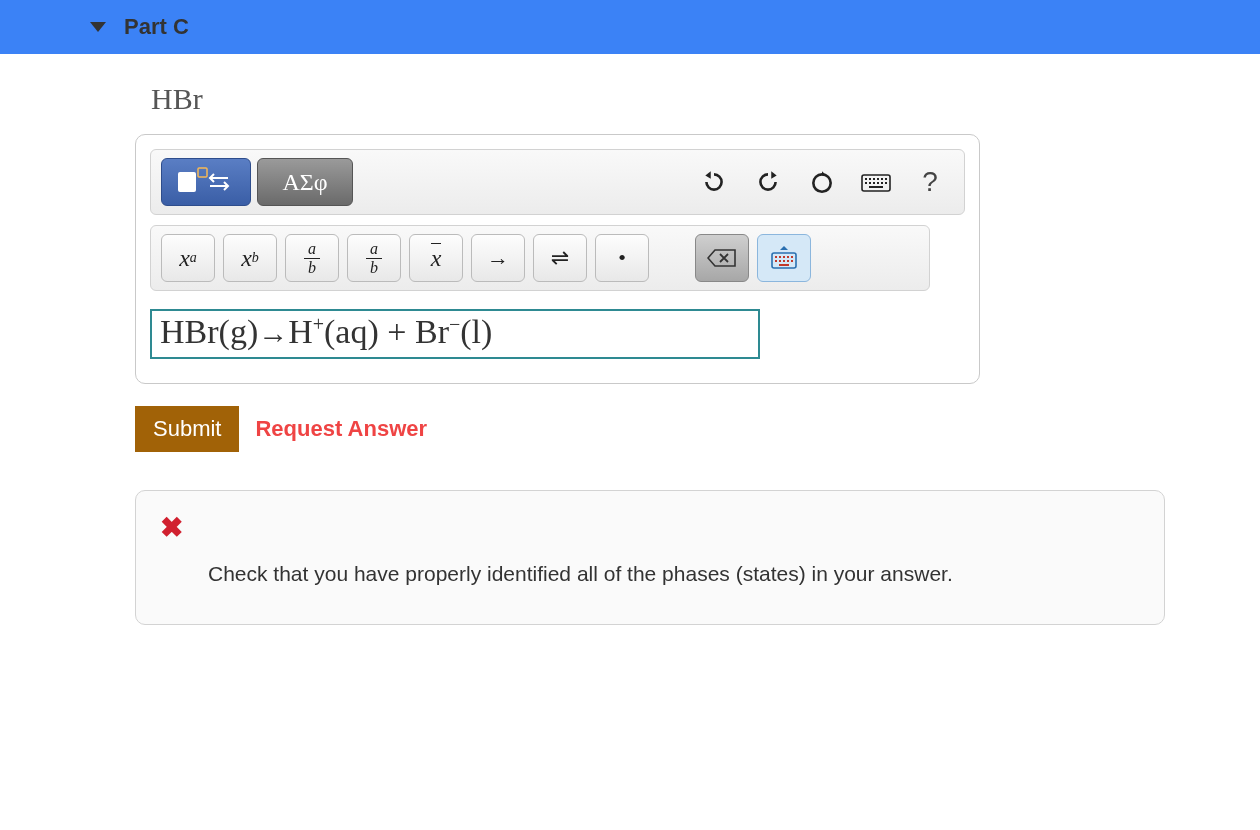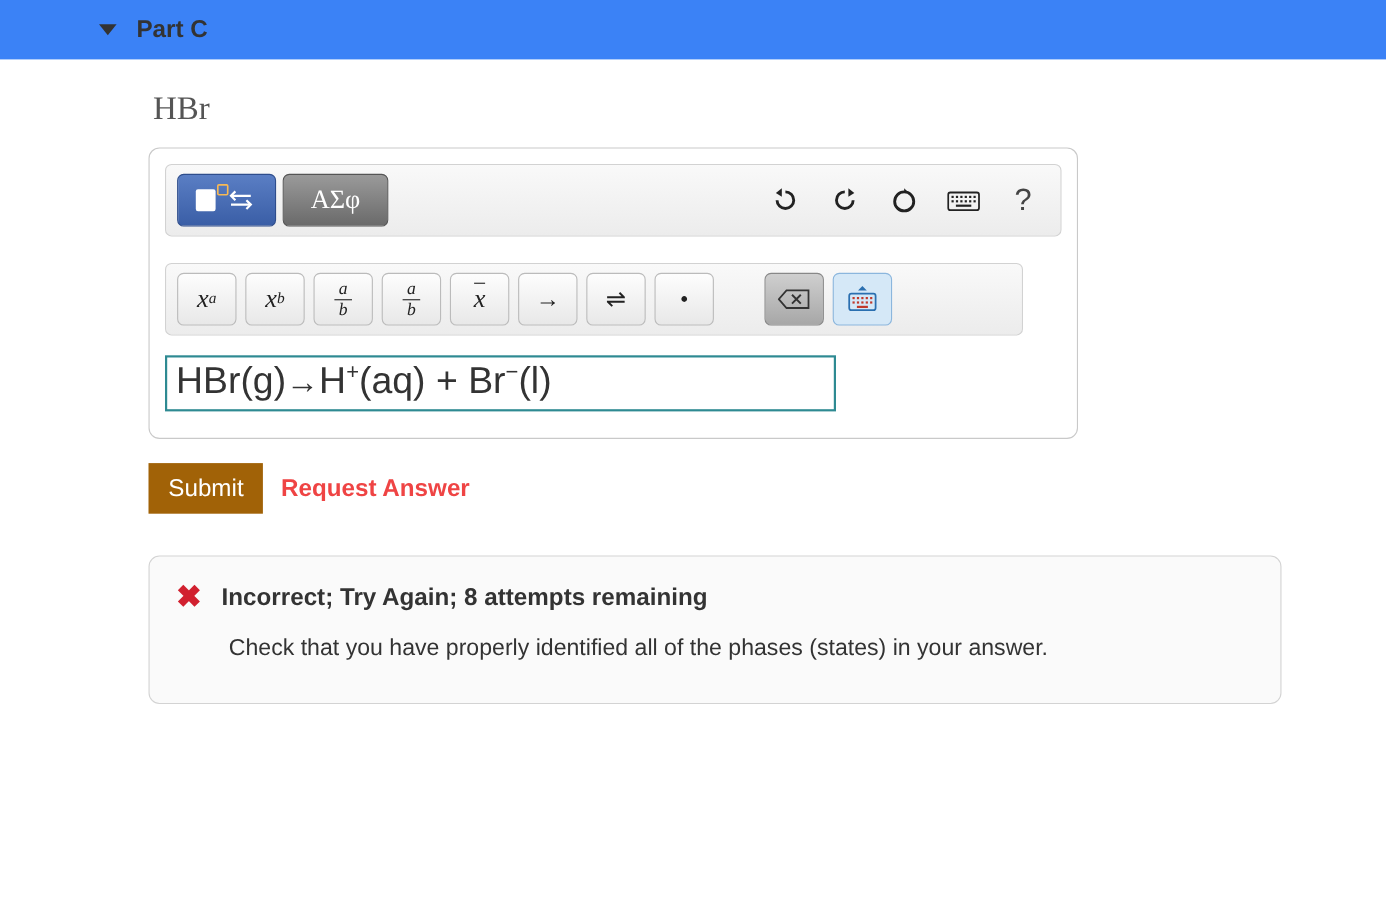--- a/index.html
+++ b/index.html
@@ -18,39 +18,39 @@
     gap: 18px;
   }
   .caret-down {
     width: 0; height: 0;
     border-left: 8px solid transparent;
     border-right: 8px solid transparent;
     border-top: 10px solid #333;
   }
   .part-title { font-weight: 700; font-size: 22px; }
   .content { padding: 20px 0 30px 135px; width: 1200px; }
-  .compound { font-family: "Times New Roman", Times, serif; font-size: 30px; color: #555; margin: 8px 0 18px 4px; }
+  .compound { font-family: "Times New Roman", Times, serif; font-size: 30px; color: #555; margin: 8px 0 18px 16px; }
   .instr { font-weight: 700; font-size: 22px; margin-bottom: 22px; }
 
   .editor {
     width: 845px;
     border: 1px solid #c9c9c9;
     border-radius: 10px;
     background: #fff;
     padding: 14px 14px 24px 14px;
   }
   .toolbar1, .toolbar2 {
     background: linear-gradient(#f9f9f9, #ececec);
     border: 1px solid #d2d2d2;
     border-radius: 6px;
     padding: 8px 10px;
     display: flex;
     align-items: center;
   }
-  .toolbar1 { gap: 6px; margin-bottom: 24px; position: relative; }
+  .toolbar1 { gap: 6px; margin-bottom: 10px; position: relative; }
   .toolbar2 { gap: 8px; width: 780px; }
   .tbtn {
     display: inline-flex;
     align-items: center;
     justify-content: center;
     height: 48px;
     min-width: 54px;
     border-radius: 6px;
     border: 1px solid #bbb;
     background: linear-gradient(#fdfdfd, #e8e8e8);
@@ -93,21 +93,21 @@
   .tbtn.back { background: linear-gradient(#cfcfcf,#a7a7a7); border-color:#888; width:52px;}
   .tbtn.vk { background: #d5e8f7; border-color:#8bb6dd; width:50px; }
 
   .answer-box {
     margin-top: 18px;
     width: 610px;
     border: 2px solid #2e8a92;
     padding: 2px 8px 6px 8px;
   }
   .answer-box .eq {
-    font-family: Liberation Sans, sans-serif;
+    font-family: Liberation Serif, serif;
     font-size: 34px;
     white-space: nowrap;
     text-align: right;
   }
   .supc { font-size: 20px; vertical-align: super; }
   .arrow-big { font-size: 30px; }
 
   .actions { margin-top: 22px; display:flex; align-items:center; gap: 16px;}
   .submit-btn {
     background:#a16207; color:#fff; border:none; font-size:22px;
@@ -275,18 +275,17 @@
     </div>
 
     <div class="actions">
       <button class="submit-btn">Submit</button>
       <span class="req-link">Request Answer</span>
     </div>
 
     <div class="feedback">
       <div class="fb-head">
         <span class="fb-x">✖</span>
-        <span class="fb-title">Incorrect; Try Again; 8 attempts remaining</span>
       </div>
       <div class="fb-body">Check that you have properly identified all of the phases (states) in your answer.</div>
     </div>
   </div>
 </div>
 
 </body></html>

